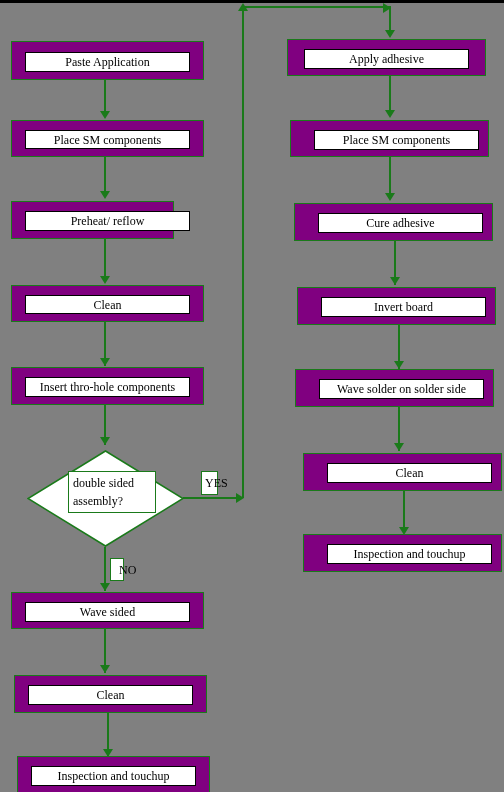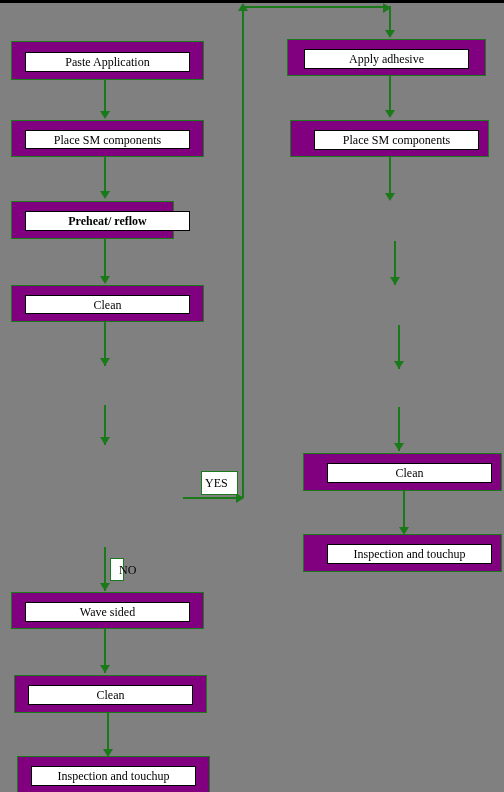--- a/index.html
+++ b/index.html
@@ -157,47 +157,61 @@
 
   <div class="proc" style="left:11px; top:120px; width:193px; height:37px;">
     <div class="inner" style="left:13px; top:9px; width:165px; height:19px;">
       <span>Place SM components</span>
     </div>
   </div>
 
   <div class="vline" style="left:104px; top:157px; height:34px;"></div>
   <div class="arrow-down" style="left:100px; top:191px;"></div>
 
-  <div class="proc" style="left:11px; top:201px; width:163px; height:38px;font-weight:bold;">
+  <div class="proc" style="left:11px; top:201px; width:163px; height:38px;">
     <div class="inner" style="left:13px; top:9px; width:165px; height:20px;">
       <span>Preheat/ reflow</span>
     </div>
   </div>
 
   <div class="vline" style="left:104px; top:239px; height:42px;"></div>
   <div class="arrow-down" style="left:100px; top:276px;"></div>
 
   <div class="proc" style="left:11px; top:285px; width:193px; height:37px;">
     <div class="inner" style="left:13px; top:9px; width:165px; height:19px;">
       <span>Clean</span>
     </div>
   </div>
 
   <div class="vline" style="left:104px; top:322px; height:44px;"></div>
   <div class="arrow-down" style="left:100px; top:358px;"></div>
 
+  <div class="proc" style="left:11px; top:367px; width:193px; height:38px;">
+    <div class="inner" style="left:13px; top:9px; width:165px; height:20px;">
+      <span>Insert thro-hole components</span>
+    </div>
+  </div>
 
   <div class="vline" style="left:104px; top:405px; height:40px;"></div>
   <div class="arrow-down" style="left:100px; top:437px;"></div>
 
+  <div class="decision" style="left:27px; top:450px; width:157px; height:97px;">
+    <svg width="157" height="97" viewBox="0 0 157 97">
+      <polygon points="78.5,1 156,48.5 78.5,96 1,48.5" fill="#ffffff" stroke="#1a7a1a" stroke-width="1.5"></polygon>
+    </svg>
+    <div class="dlabel" style="left:41px; top:21px; width:88px; height:42px;">
+      <span>double sided</span>
+      <span>assembly?</span>
+    </div>
+  </div>
 
   <div class="hline" style="left:183px; top:497px; width:58px;"></div>
   <div class="arrow-right" style="left:236px; top:493px;"></div>
 
-  <div class="branch" style="left:201px; top:471px; width:37px; height:24px;">
+  <div class="branch" style="left:201px; top:471px; width:17px; height:24px;">
     <span>YES</span>
   </div>
 
   <div class="vline" style="left:242px; top:6px; height:492px;"></div>
   <div class="arrow-up" style="left:238px; top:3px;"></div>
   <div class="hline" style="left:242px; top:6px; width:149px;"></div>
   <div class="arrow-right" style="left:383px; top:3px;"></div>
   <div class="vline" style="left:389px; top:6px; height:28px;"></div>
   <div class="arrow-down" style="left:385px; top:30px;"></div>
 
@@ -243,28 +257,43 @@
 
   <div class="proc" style="left:290px; top:120px; width:199px; height:37px;">
     <div class="inner" style="left:23px; top:9px; width:165px; height:20px;">
       <span>Place SM components</span>
     </div>
   </div>
 
   <div class="vline" style="left:389px; top:157px; height:40px;"></div>
   <div class="arrow-down" style="left:385px; top:193px;"></div>
 
+  <div class="proc" style="left:294px; top:203px; width:199px; height:38px;">
+    <div class="inner" style="left:23px; top:9px; width:165px; height:20px;">
+      <span>Cure adhesive</span>
+    </div>
+  </div>
 
   <div class="vline" style="left:394px; top:241px; height:44px;"></div>
   <div class="arrow-down" style="left:390px; top:277px;"></div>
 
+  <div class="proc" style="left:297px; top:287px; width:199px; height:38px;">
+    <div class="inner" style="left:23px; top:9px; width:165px; height:20px;">
+      <span>Invert board</span>
+    </div>
+  </div>
 
   <div class="vline" style="left:398px; top:325px; height:44px;"></div>
   <div class="arrow-down" style="left:394px; top:361px;"></div>
 
+  <div class="proc" style="left:295px; top:369px; width:199px; height:38px;">
+    <div class="inner" style="left:23px; top:9px; width:165px; height:20px;">
+      <span>Wave solder on solder side</span>
+    </div>
+  </div>
 
   <div class="vline" style="left:398px; top:407px; height:44px;"></div>
   <div class="arrow-down" style="left:394px; top:443px;"></div>
 
   <div class="proc" style="left:303px; top:453px; width:199px; height:38px;">
     <div class="inner" style="left:23px; top:9px; width:165px; height:20px;">
       <span>Clean</span>
     </div>
   </div>
 

